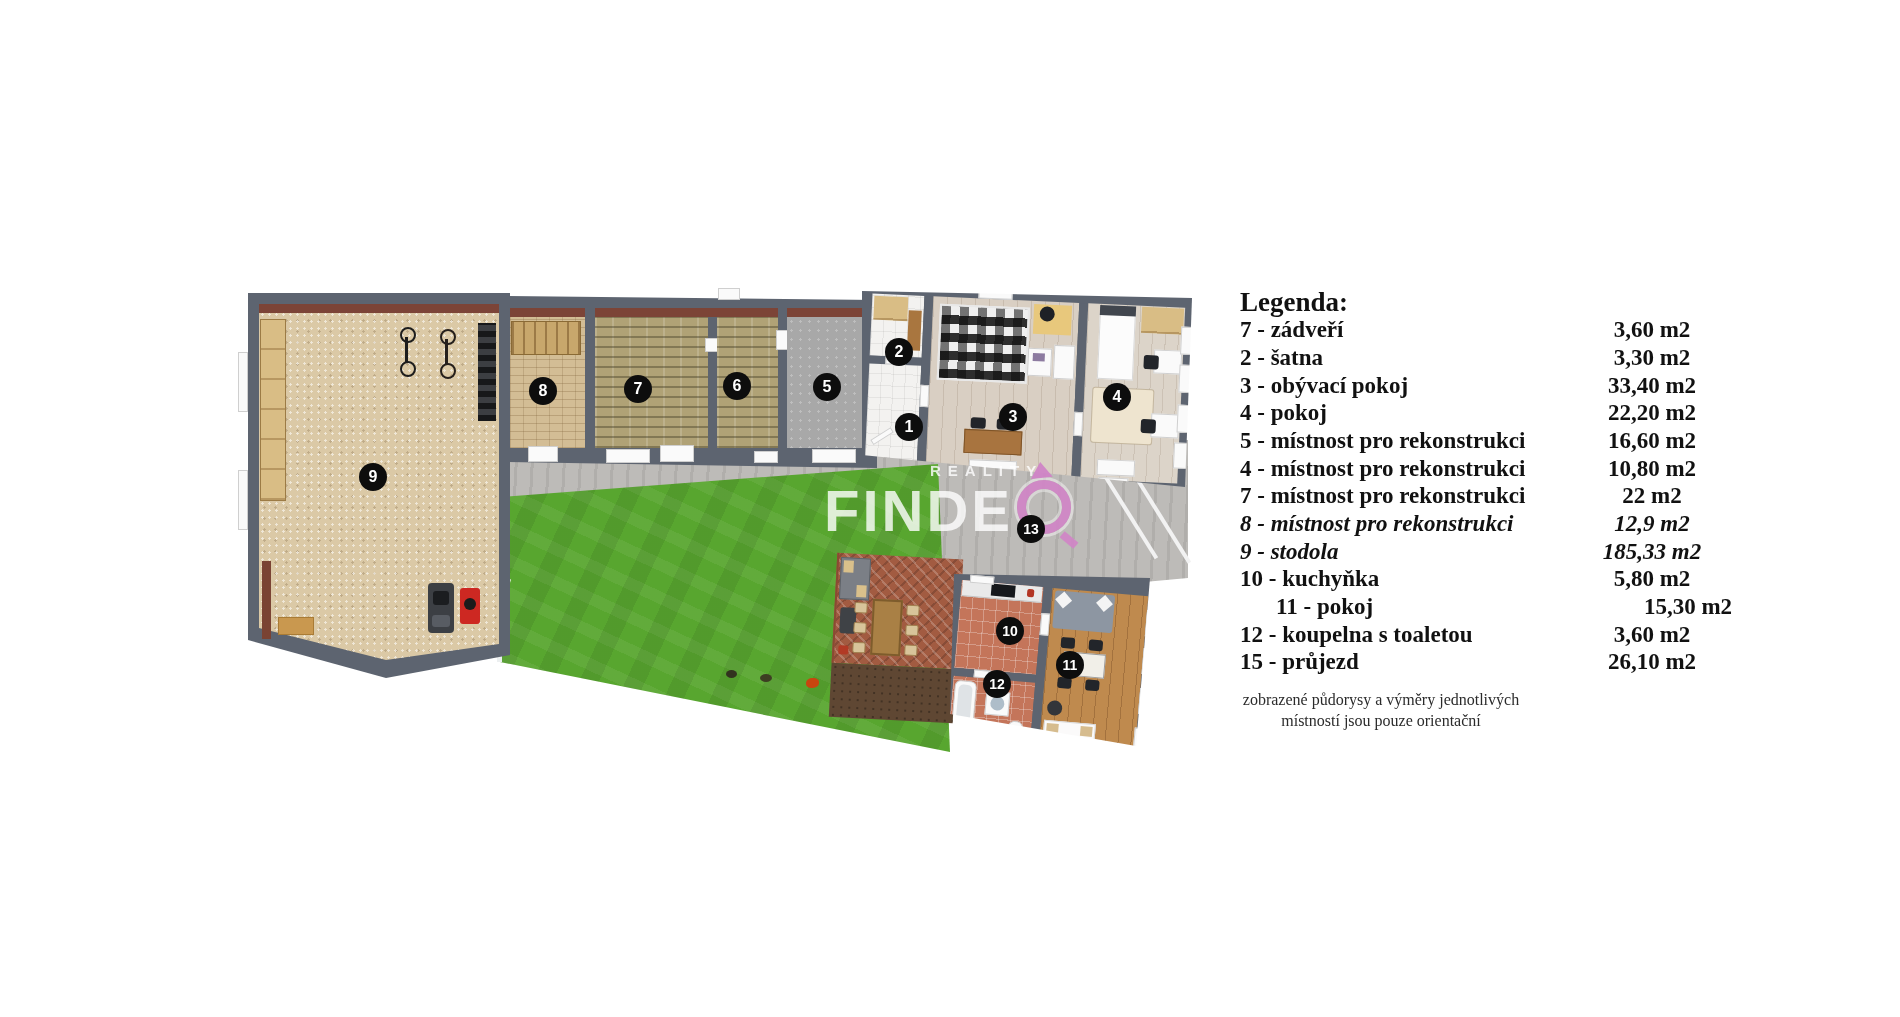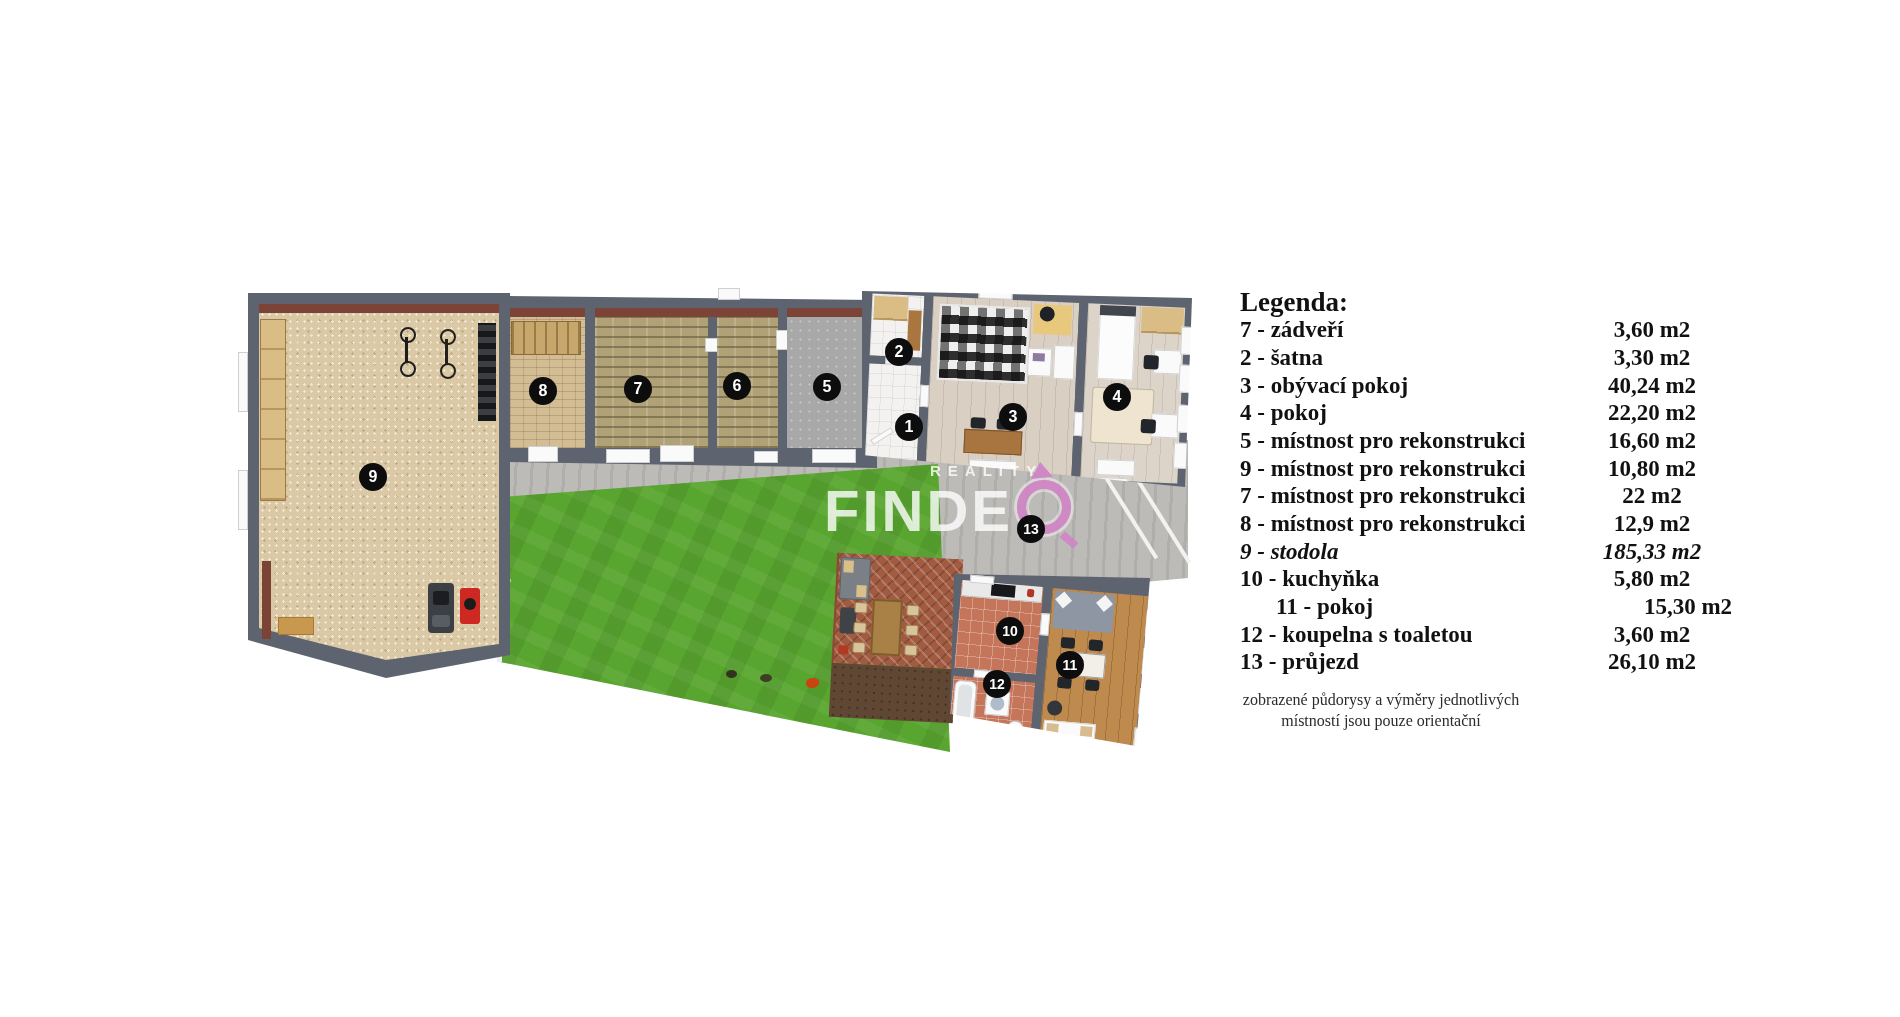--- a/index.html
+++ b/index.html
@@ -297,60 +297,60 @@
   <div class="lrow" style="top:317px;">
     <span>7 - zádveří</span>
     <span class="area">3,60 m2</span>
   </div>
   <div class="lrow" style="top:345px;">
     <span>2 - šatna</span>
     <span class="area">3,30 m2</span>
   </div>
   <div class="lrow" style="top:373px;">
     <span>3 - obývací pokoj</span>
-    <span class="area">40,24 m2</span>
+    <span class="area">33,40 m2</span>
   </div>
   <div class="lrow" style="top:400px;">
     <span>4 - pokoj</span>
     <span class="area">22,20 m2</span>
   </div>
   <div class="lrow" style="top:428px;">
     <span>5 - místnost pro rekonstrukci</span>
     <span class="area">16,60 m2</span>
   </div>
   <div class="lrow" style="top:456px;">
-    <span>9 - místnost pro rekonstrukci</span>
+    <span>4 - místnost pro rekonstrukci</span>
     <span class="area">10,80 m2</span>
   </div>
   <div class="lrow" style="top:483px;">
     <span>7 - místnost pro rekonstrukci</span>
     <span class="area">22 m2</span>
   </div>
-  <div class="lrow" style="top:511px;">
+  <div class="lrow" style="top:511px;font-style:italic;">
     <span>8 - místnost pro rekonstrukci</span>
     <span class="area">12,9 m2</span>
   </div>
   <div class="lrow" style="top:539px;font-style:italic;">
     <span>9 - stodola</span>
     <span class="area">185,33 m2</span>
   </div>
   <div class="lrow" style="top:566px;">
     <span>10 - kuchyňka</span>
     <span class="area">5,80 m2</span>
   </div>
   <div class="lrow" style="top:594px;margin-left:36px;">
     <span>11 - pokoj</span>
     <span class="area">15,30 m2</span>
   </div>
   <div class="lrow" style="top:622px;">
     <span>12 - koupelna s toaletou</span>
     <span class="area">3,60 m2</span>
   </div>
   <div class="lrow" style="top:649px;">
-    <span>13 - průjezd</span>
+    <span>15 - průjezd</span>
     <span class="area">26,10 m2</span>
   </div>
 
   <div class="legend-note">
     <div>zobrazené půdorysy a výměry jednotlivých</div>
     <div>místností jsou pouze orientační</div>
   </div>
 
 </div>
 

